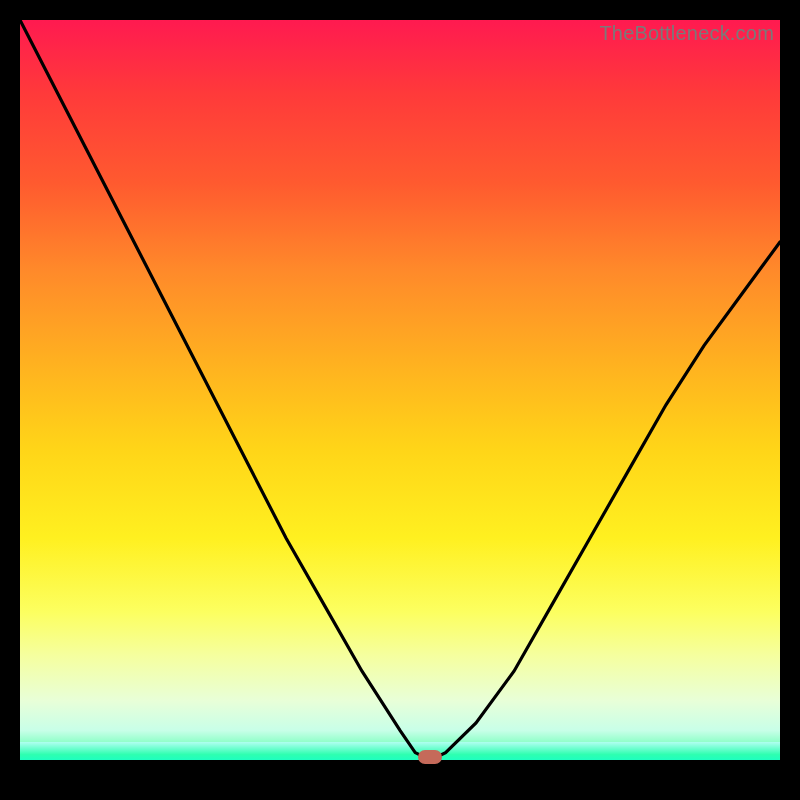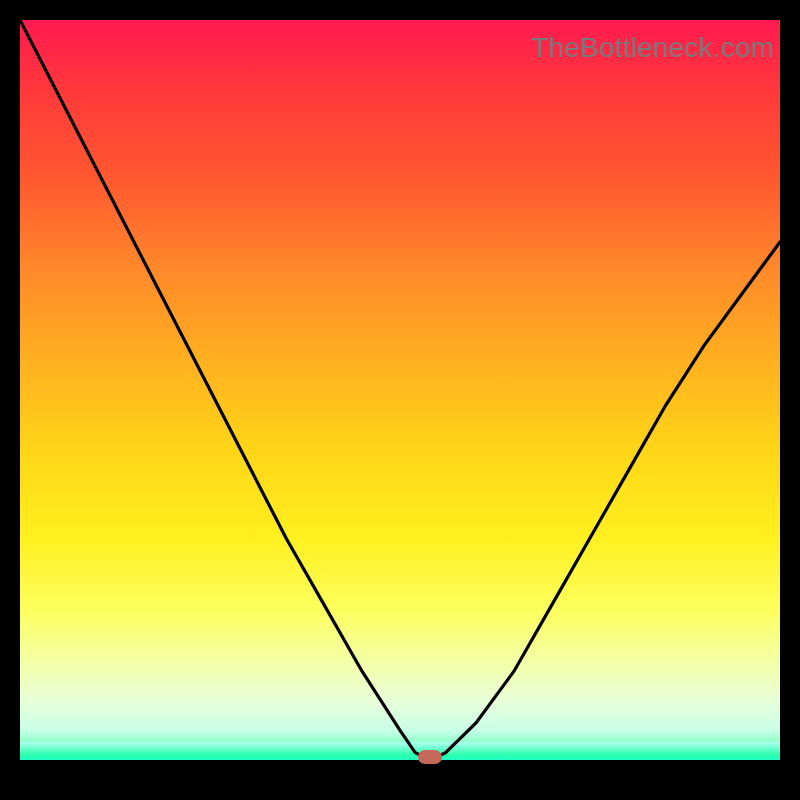--- a/index.html
+++ b/index.html
@@ -43,24 +43,24 @@
   .green-band {
     position: absolute;
     left: 0;
     bottom: 20px;
     width: 760px;
     height: 18px;
     background: linear-gradient(to bottom, #b0fff0 0%, #2effb0 70%, #1effc0 100%);
   }
   .watermark {
     position: absolute;
-    top: 12px;
+    top: 2px;
     right: 6px;
     color: #7a7a7a;
-    font-size: 28px;
+    font-size: 20px;
     font-weight: 500;
     letter-spacing: 0.2px;
   }
   .curve-svg {
     position: absolute;
     left: 0;
     top: 0;
     width: 760px;
     height: 760px;
   }

